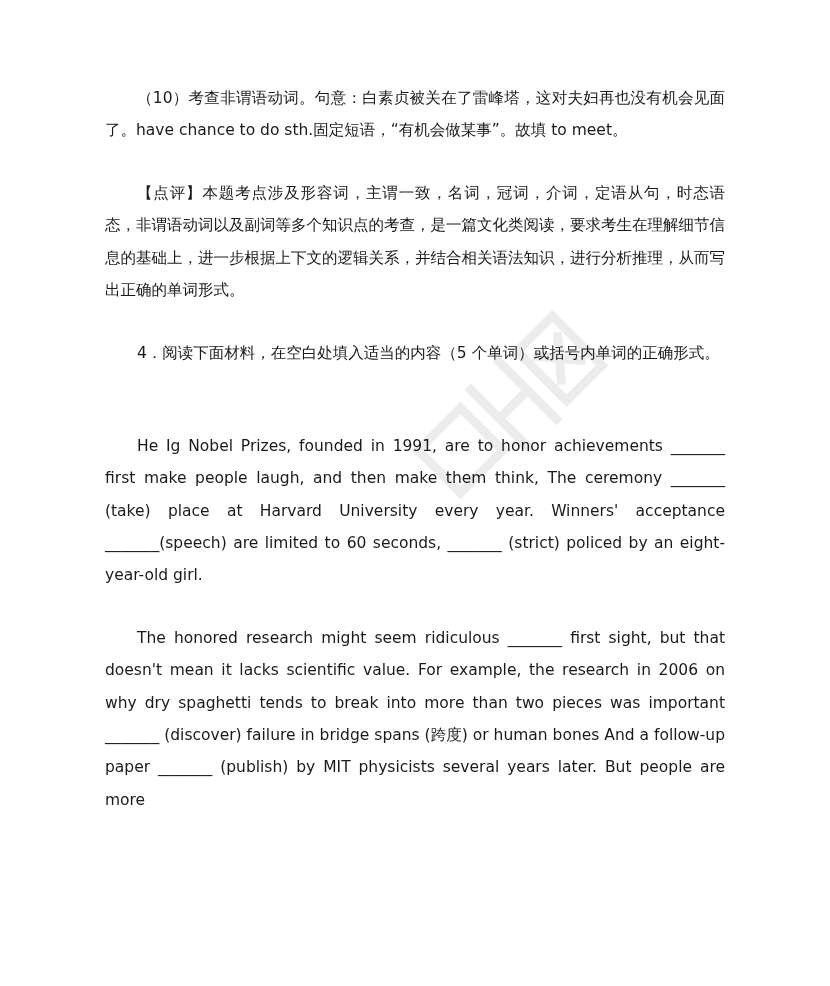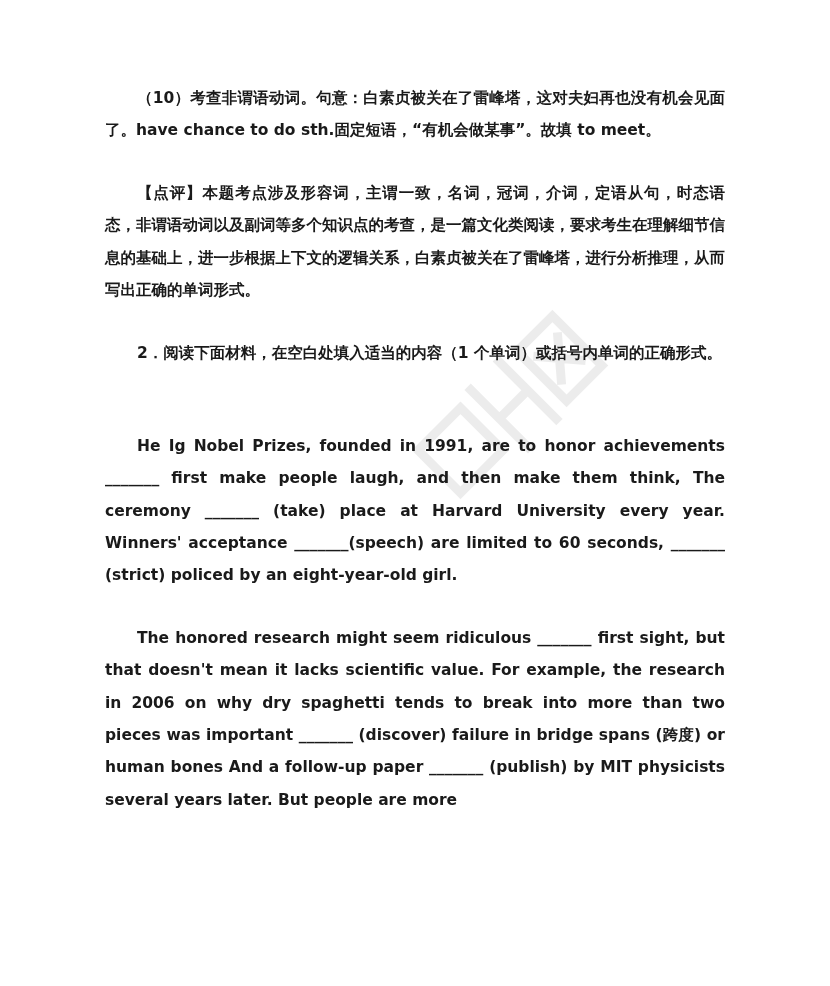--- a/index.html
+++ b/index.html
@@ -1,18 +1,18 @@
 <!DOCTYPE html>
 <html><head>
 <meta charset="utf-8">
 <style>
   html, body { margin: 0; padding: 0; background: #ffffff; }
   body { width: 830px; height: 986px; position: relative; overflow: hidden;
          font-family: "DejaVu Sans", "Liberation Sans", sans-serif; color: #1a1a1a; }
-  .page { position: absolute; left: 105px; top: 82px; width: 620px; font-weight: bold; }
+  .page { position: absolute; left: 105px; top: 82px; width: 620px; }
   .para { font-size: 15.5px; line-height: 32.3px; text-align: justify; text-indent: 32px; margin: 0; letter-spacing: 0; }
   .gap { height: 30.5px; }
   .watermark { position: absolute; left: 400px; top: 285px; width: 220px; height: 260px;
                pointer-events: none; opacity: 0.07; }
 </style>
 </head>
 <body>
 
 <div class="watermark">
   <svg width="220" height="260" viewBox="0 0 220 260">
@@ -21,21 +21,21 @@
       <path d="M100 80 v90 M140 80 v90 M100 125 h40"></path>
       <rect x="160" y="90" width="50" height="70"></rect>
       <path d="M168 105 l34 40 M202 105 l-34 40"></path>
     </g>
   </svg>
 </div>
 
 <div class="page">
   <p class="para">（10）考查非谓语动词。句意：白素贞被关在了雷峰塔，这对夫妇再也没有机会见面了。have chance to do sth.固定短语，“有机会做某事”。故填 to meet。</p>
   <div class="gap"></div>
-  <p class="para">【点评】本题考点涉及形容词，主谓一致，名词，冠词，介词，定语从句，时态语态，非谓语动词以及副词等多个知识点的考查，是一篇文化类阅读，要求考生在理解细节信息的基础上，进一步根据上下文的逻辑关系，白素贞被关在了雷峰塔，进行分析推理，从而写出正确的单词形式。</p>
+  <p class="para">【点评】本题考点涉及形容词，主谓一致，名词，冠词，介词，定语从句，时态语态，非谓语动词以及副词等多个知识点的考查，是一篇文化类阅读，要求考生在理解细节信息的基础上，进一步根据上下文的逻辑关系，并结合相关语法知识，进行分析推理，从而写出正确的单词形式。</p>
   <div class="gap"></div>
-  <p class="para">2．阅读下面材料，在空白处填入适当的内容（1 个单词）或括号内单词的正确形式。</p>
+  <p class="para">4．阅读下面材料，在空白处填入适当的内容（5 个单词）或括号内单词的正确形式。</p>
   <div class="gap"></div>
   <div class="gap"></div>
   <p class="para">He Ig Nobel Prizes, founded in 1991, are to honor achievements _______ first make people laugh, and then make them think, The ceremony _______ (take) place at Harvard University every year. Winners' acceptance _______(speech) are limited to 60 seconds, _______ (strict) policed by an eight-year-old girl.</p>
   <div class="gap"></div>
   <p class="para">The honored research might seem ridiculous _______ first sight, but that doesn't mean it lacks scientific value. For example, the research in 2006 on why dry spaghetti tends to break into more than two pieces was important _______ (discover) failure in bridge spans (跨度) or human bones And a follow-up paper _______ (publish) by MIT physicists several years later. But people are more</p>
 </div>
 
 </body></html>

